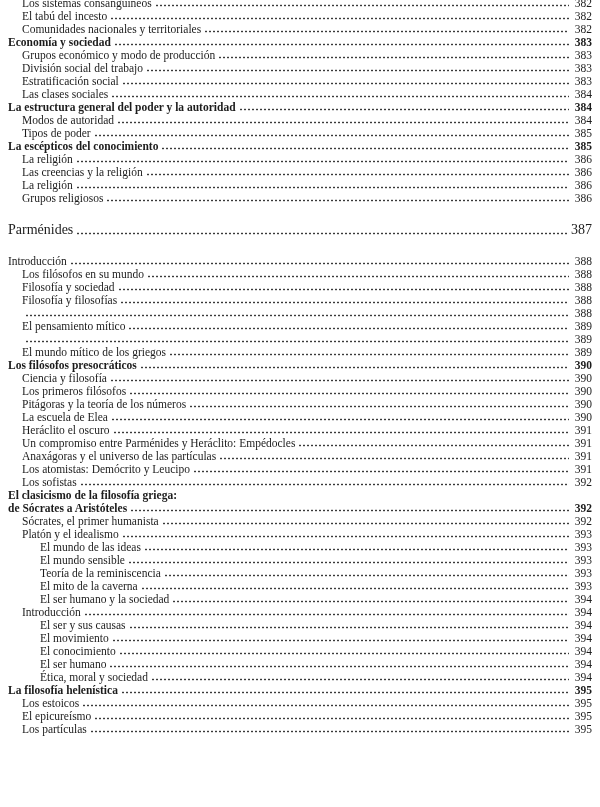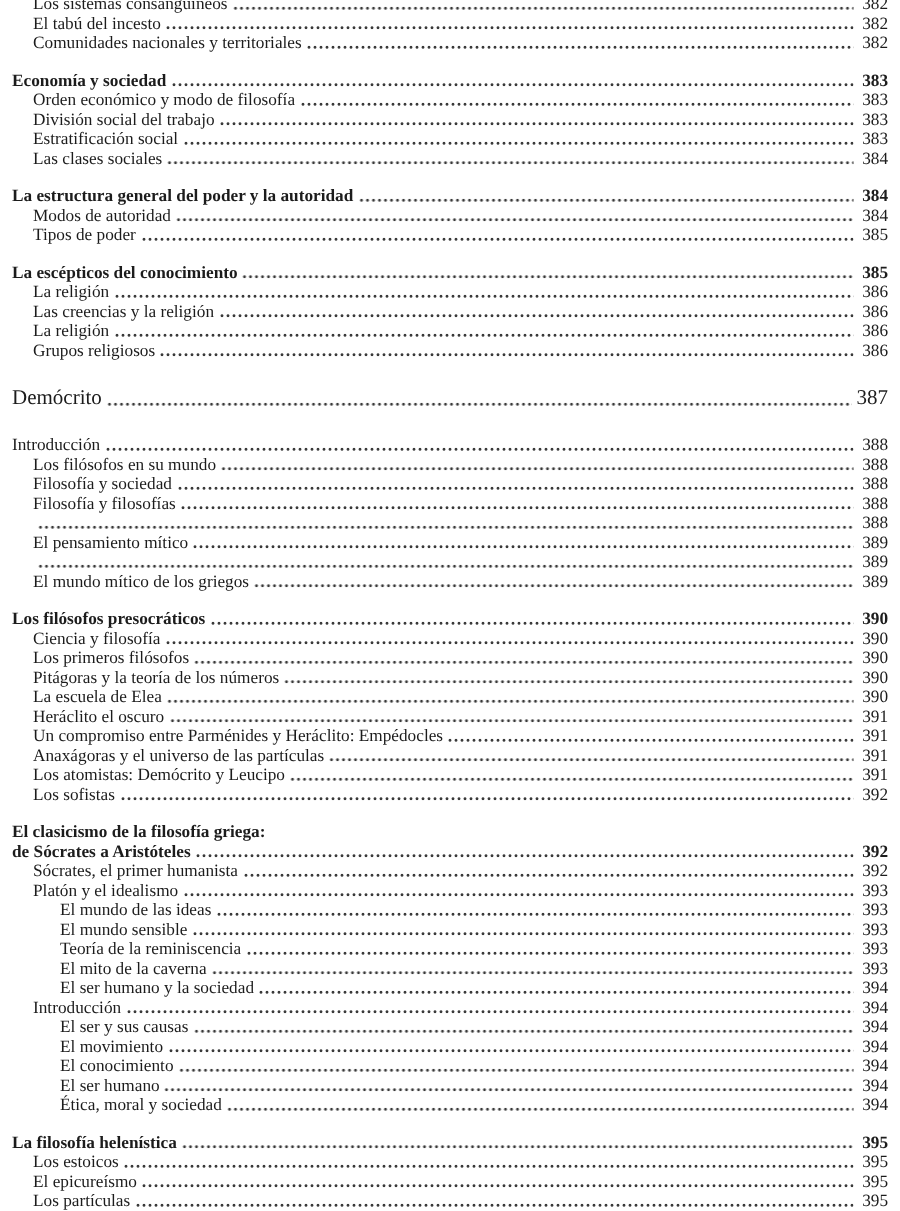--- a/index.html
+++ b/index.html
@@ -24,21 +24,21 @@
     font-size: 11.5px;
     line-height: 13px;
   }
   .lvl1 { padding-left: 14px; }
   .lvl2 { padding-left: 32px; }
   .bold { font-weight: bold; }
   .part {
     font-size: 14px;
     line-height: 16px;
   }
-  .gap-md { margin-top: 12px; }
+  .gap-md { margin-top: 0; }
   .gap-lg { margin-top: 17px; }
   .label { white-space: nowrap; }
   .leader {
     flex: 1;
     min-width: 10px;
     margin: 0 3px;
     align-self: stretch;
     background-image: radial-gradient(circle, #3a3a3a 0.8px, transparent 1.2px);
     background-size: 4px 3px;
     background-repeat: repeat-x;
@@ -69,21 +69,21 @@
         <span class="label">Comunidades nacionales y territoriales</span>
         <span class="leader"></span>
         <span class="page">382</span>
       </div>
       <div class="row lvl0 bold gap-md">
         <span class="label">Economía y sociedad</span>
         <span class="leader"></span>
         <span class="page">383</span>
       </div>
       <div class="row lvl1">
-        <span class="label">Orden económico y modo de filosofía</span>
+        <span class="label">Grupos económico y modo de producción</span>
         <span class="leader"></span>
         <span class="page">383</span>
       </div>
       <div class="row lvl1">
         <span class="label">División social del trabajo</span>
         <span class="leader"></span>
         <span class="page">383</span>
       </div>
       <div class="row lvl1">
         <span class="label">Estratificación social</span>
@@ -129,21 +129,21 @@
         <span class="label">La religión</span>
         <span class="leader"></span>
         <span class="page">386</span>
       </div>
       <div class="row lvl1">
         <span class="label">Grupos religiosos</span>
         <span class="leader"></span>
         <span class="page">386</span>
       </div>
       <div class="row lvl0 part gap-lg">
-        <span class="label">Demócrito</span>
+        <span class="label">Parménides</span>
         <span class="leader"></span>
         <span class="page">387</span>
       </div>
       <div class="row lvl0 gap-lg">
         <span class="label">Introducción</span>
         <span class="leader"></span>
         <span class="page">388</span>
       </div>
       <div class="row lvl1">
         <span class="label">Los filósofos en su mundo</span>

